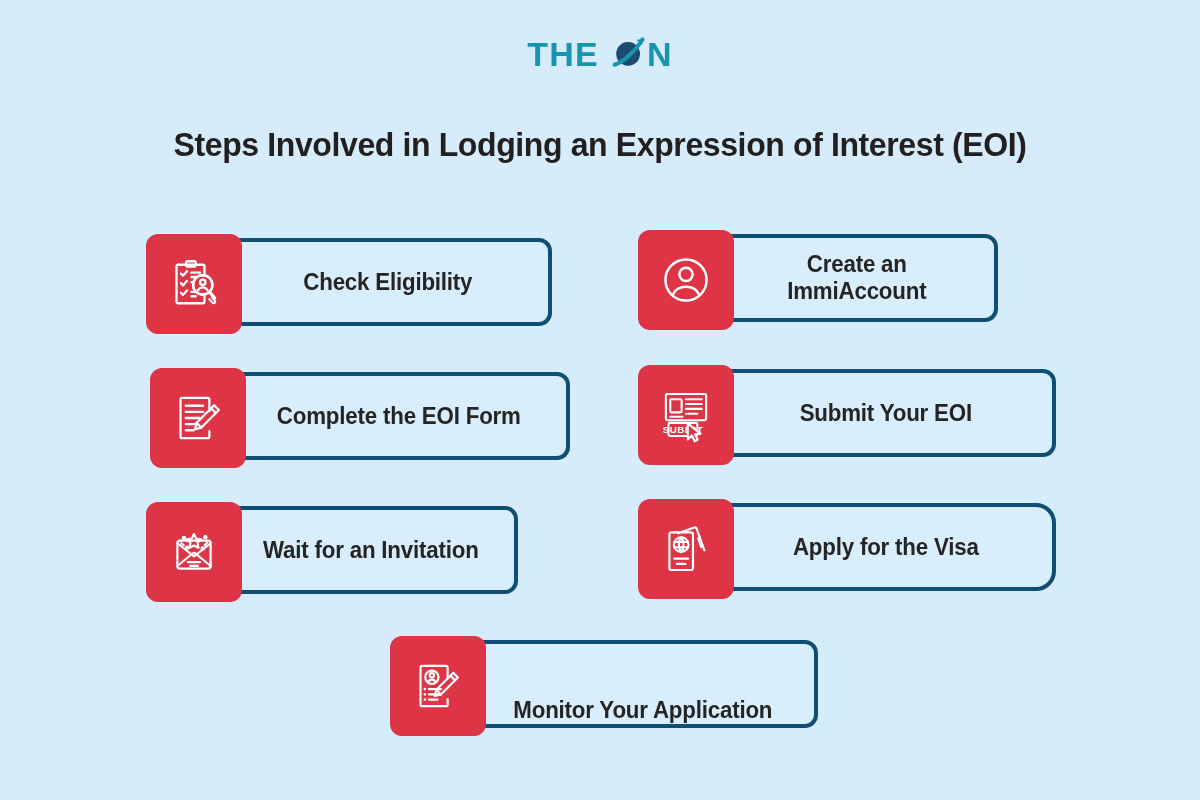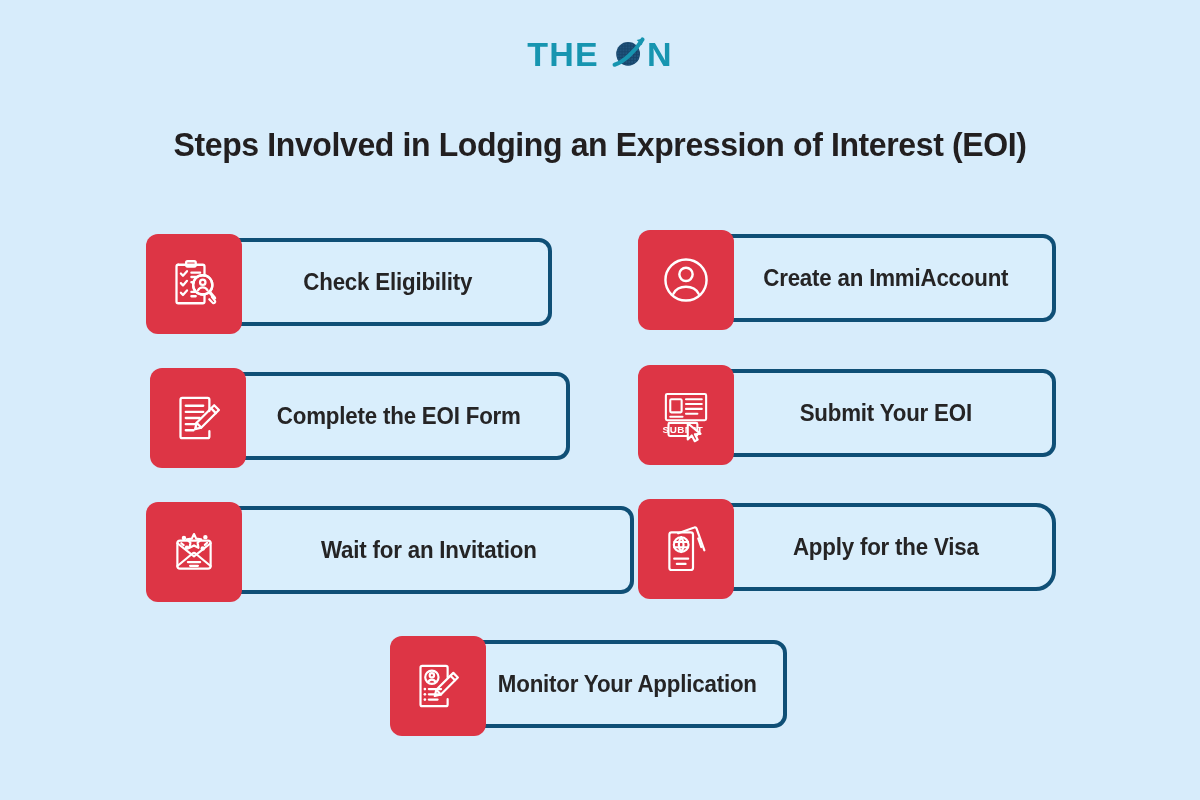--- a/index.html
+++ b/index.html
@@ -97,26 +97,26 @@
     box-sizing: border-box;
   }
   .icon-tile svg {
     width: 56px;
     height: 56px;
     display: block;
   }
 
   
   .pos-r1c1 { left: 146px; top: 238px;  width: 406px; }
-  .pos-r1c2 { left: 638px; top: 234px;  width: 418px; }
+  .pos-r1c2 { left: 638px; top: 234px;  width: 360px; }
   .pos-r2c1 { left: 150px; top: 372px;  width: 420px; }
   .pos-r2c2 { left: 638px; top: 369px;  width: 418px; }
-  .pos-r3c1 { left: 146px; top: 506px;  width: 488px; }
+  .pos-r3c1 { left: 146px; top: 506px;  width: 372px; }
   .pos-r3c2 { left: 638px; top: 503px;  width: 418px; border-radius: 20px; }
-  .pos-r4c1 { left: 390px; top: 640px;  width: 397px; }
+  .pos-r4c1 { left: 390px; top: 640px;  width: 428px; align-items: flex-end; }
 </style>
 </head>
 <body>
 
 <div class="logo-wrap">
   <div class="logo">
     <span class="lg-the">THE</span>
     <span class="logo-globe">
       <svg viewBox="0 0 40 40" xmlns="http://www.w3.org/2000/svg">
         <defs>

